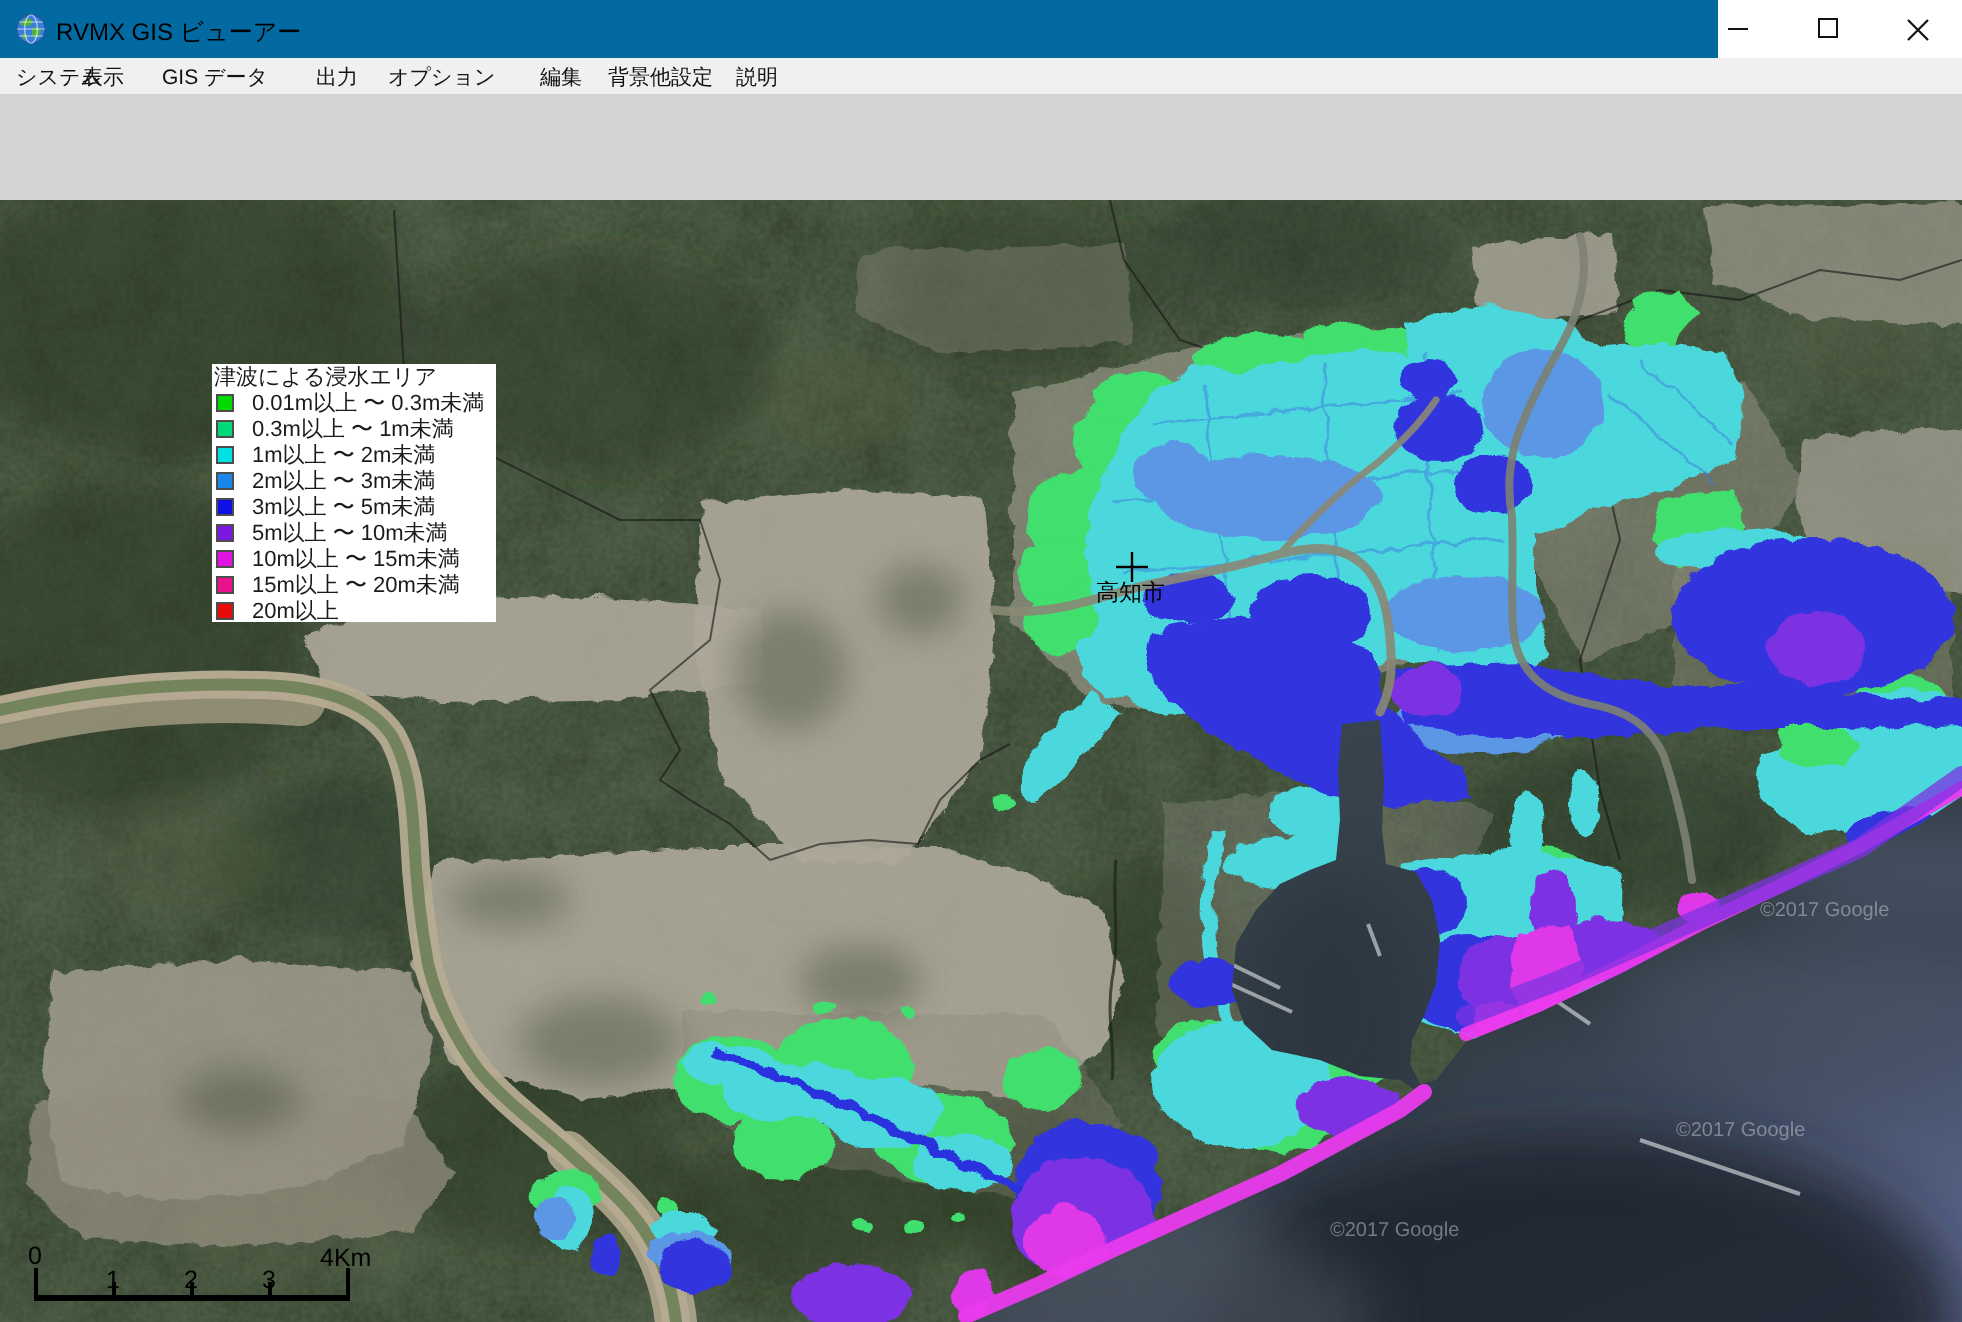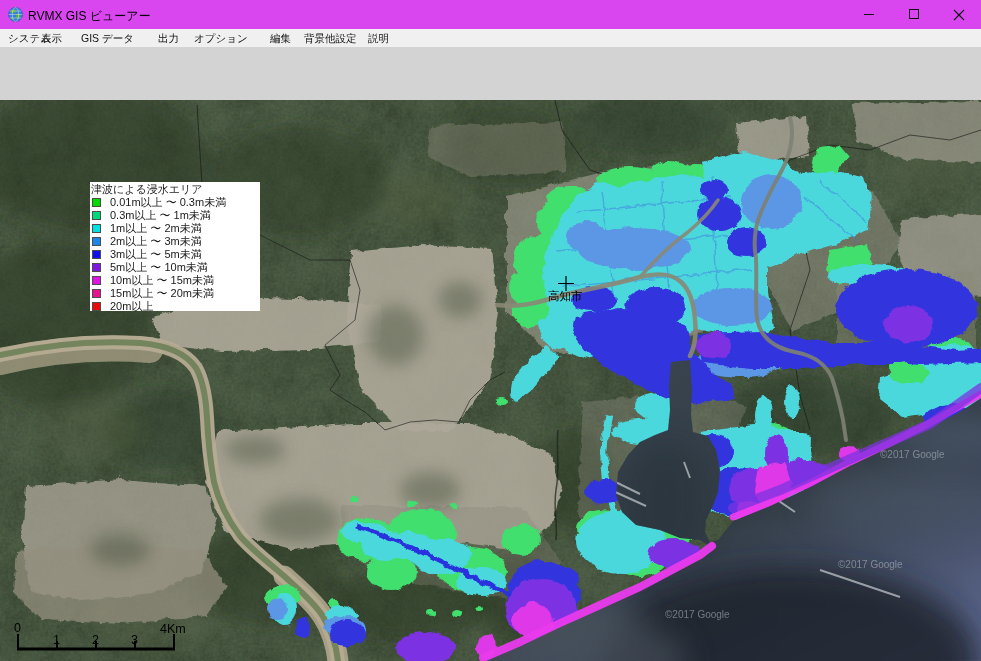--- a/index.html
+++ b/index.html
@@ -1,24 +1,24 @@
 <!DOCTYPE html>
 <html><head><meta charset="utf-8">
 <style>
 *{margin:0;padding:0;box-sizing:border-box}
 html,body{width:981px;height:661px;overflow:hidden;font-family:"Liberation Sans",sans-serif;background:#fff}
-.titlebar{position:absolute;left:0;top:0;width:981px;height:29px;background:#d946ef}
+.titlebar{position:absolute;left:0;top:0;width:859px;height:29px;background:#0369a1}
 .tico{position:absolute;left:8px;top:7px}
 .ttxt{position:absolute;left:28px;top:8px;font-size:12px;color:#000}
 .wbtn{position:absolute;top:0;height:29px;width:46px}
 .menubar{position:absolute;left:0;top:29px;width:981px;height:32px;background:#f0f0f0;font-size:10.5px;color:#111}
 .menubar span{position:absolute;top:3px}
 .toolstrip{position:absolute;left:0;top:47px;width:981px;height:53px;background:#d3d3d3}
 .map{position:absolute;left:0;top:100px;width:981px;height:561px;background:#3a4733}
-.legend{position:absolute;left:90px;top:82px;width:170px;height:129px;background:#fff;font-size:11px;color:#1a1a1a;padding:1px 0 0 1px}
+.legend{position:absolute;left:106px;top:82px;width:142px;height:129px;background:#fff;font-size:11px;color:#1a1a1a;padding:1px 0 0 1px}
 .lt{height:13px;line-height:13px;white-space:nowrap}
 .row{height:13px;line-height:13px;white-space:nowrap}
 .sw{display:inline-block;width:9px;height:9px;border:1px solid #4d4d4d;margin:0 9px 0 1px;vertical-align:-1px}
 </style></head>
 <body>
 <div class="titlebar">
 <svg class="tico" width="15" height="15" viewBox="0 0 15 15">
 <circle cx="7.5" cy="7.5" r="7" fill="#3a7edb"></circle>
 <path d="M2,5 Q4,2 7,2.5 Q9,3 8,5 Q6,6.5 4,6 Z" fill="#4fae3c"></path>
 <path d="M8,7 Q11,6 12.5,8 Q12,11 9.5,12 Q7.5,10.5 8,8.5 Z" fill="#4fae3c"></path>

